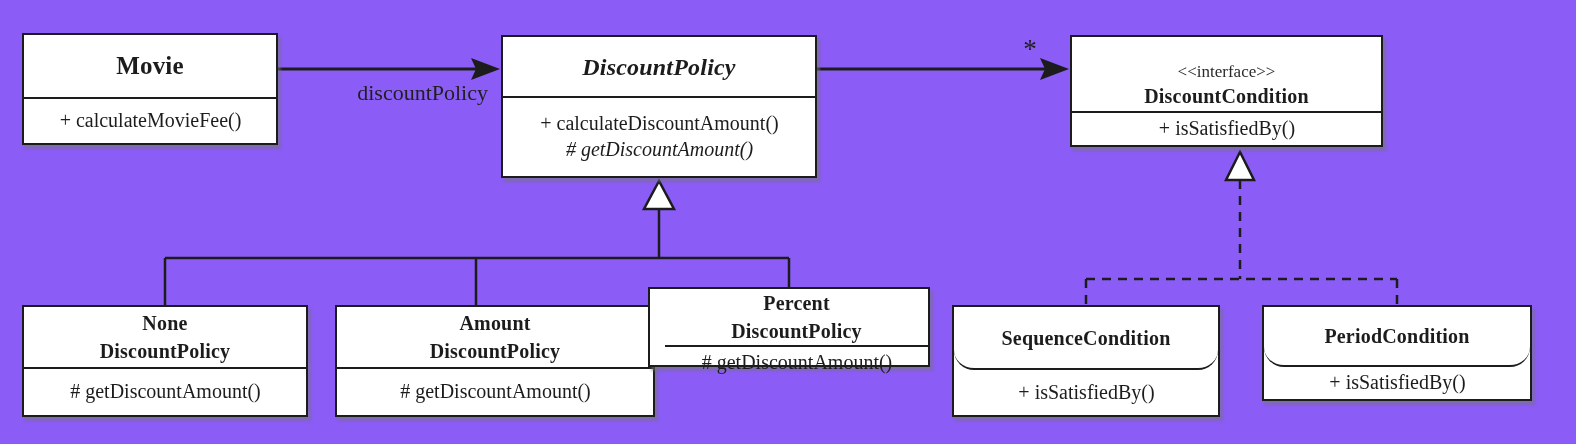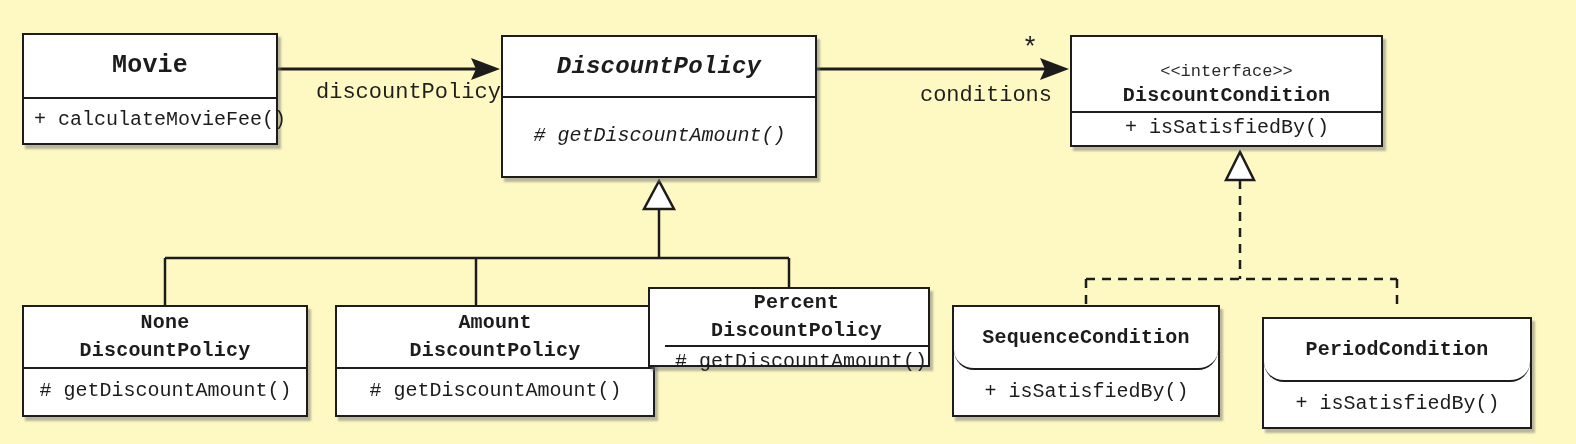--- a/index.html
+++ b/index.html
@@ -1,19 +1,19 @@
 <!DOCTYPE html>
 <html><head>
 <meta charset="utf-8">
 <style>
   html,body { margin:0; padding:0; background:#ffffff; }
   .stage {
     position:relative; width:1576px; height:444px;
-    background:#fef9c3; overflow:hidden;
-    font-family:Liberation Mono, monospace;
+    background:#8b5cf6; overflow:hidden;
+    font-family:Liberation Serif, serif;
     color:#1c1c1c;
   }
   svg.connectors { position:absolute; left:0; top:0; width:1576px; height:444px; }
 
   .uml-box {
     position:absolute; box-sizing:border-box;
     background:#ffffff; border:2.5px solid #1c1c1c;
     box-shadow:3px 4px 2px rgba(115,115,115,0.50);
     display:flex; flex-direction:column;
   }
@@ -42,21 +42,21 @@
   .b-movie .uml-head { height:64px; }
   .b-dpolicy { left:501px;  top:35px;  width:316px; height:143px; }
   .b-dpolicy .uml-head { height:61px; }
   .b-dcond   { left:1070px; top:35px;  width:313px; height:112px; }
   .b-dcond .uml-head { height:61px;margin-top:24px; }
   .b-none    { left:22px;   top:305px; width:286px; height:112px; }
   .b-amount  { left:335px;  top:305px; width:320px; height:112px; }
   .b-percent { left:648px;  top:287px; width:282px; height:80px;padding-left:15px; }
   .b-none .uml-head, .b-amount .uml-head, .b-percent .uml-head { height:62px; }
   .b-seq     { left:952px;  top:305px; width:268px; height:112px; }
-  .b-period  { left:1262px; top:317px; width:270px; height:112px; }
+  .b-period  { left:1262px; top:305px; width:270px; height:96px; }
   .b-seq .uml-head, .b-period .uml-head { height:63px;border-radius:20px; }
 
   
   .edge-label {
     position:absolute; font-size:22px; color:#1f1f1f; white-space:nowrap;
   }
   .lbl-discountPolicy { left:316px; top:80px; width:172px; text-align:right; }
   .lbl-conditions     { left:900px; top:83px; width:152px; text-align:right; }
   .lbl-star           { left:1012px; top:34px; width:36px; text-align:center;
                         font-size:27px; line-height:30px; }
@@ -103,20 +103,21 @@
     <div class="uml-body">
       <div class="uml-method">+ calculateMovieFee()</div>
     </div>
   </div>
 
   <div class="uml-box b-dpolicy abstract">
     <div class="uml-head">
       <div class="uml-name">DiscountPolicy</div>
     </div>
     <div class="uml-body">
+      <div class="uml-method">+ calculateDiscountAmount()</div>
       <div class="uml-method italic"># getDiscountAmount()</div>
     </div>
   </div>
 
   <div class="uml-box b-dcond">
     <div class="uml-head">
       <div class="uml-stereo">&lt;&lt;interface&gt;&gt;</div>
       <div class="uml-name">DiscountCondition</div>
     </div>
     <div class="uml-body">
@@ -166,16 +167,15 @@
   <div class="uml-box b-period">
     <div class="uml-head">
       <div class="uml-name">PeriodCondition</div>
     </div>
     <div class="uml-body">
       <div class="uml-method">+ isSatisfiedBy()</div>
     </div>
   </div>
 
   <div class="edge-label lbl-discountPolicy">discountPolicy</div>
-  <div class="edge-label lbl-conditions">conditions</div>
   <div class="edge-label lbl-star">*</div>
 
 </div>
 
 </body></html>

